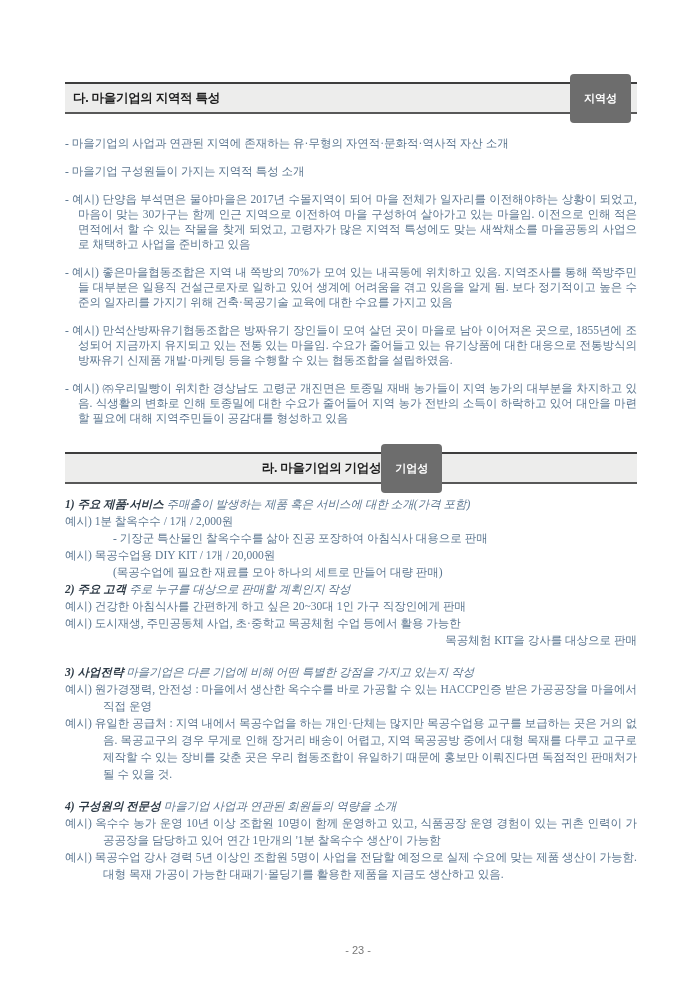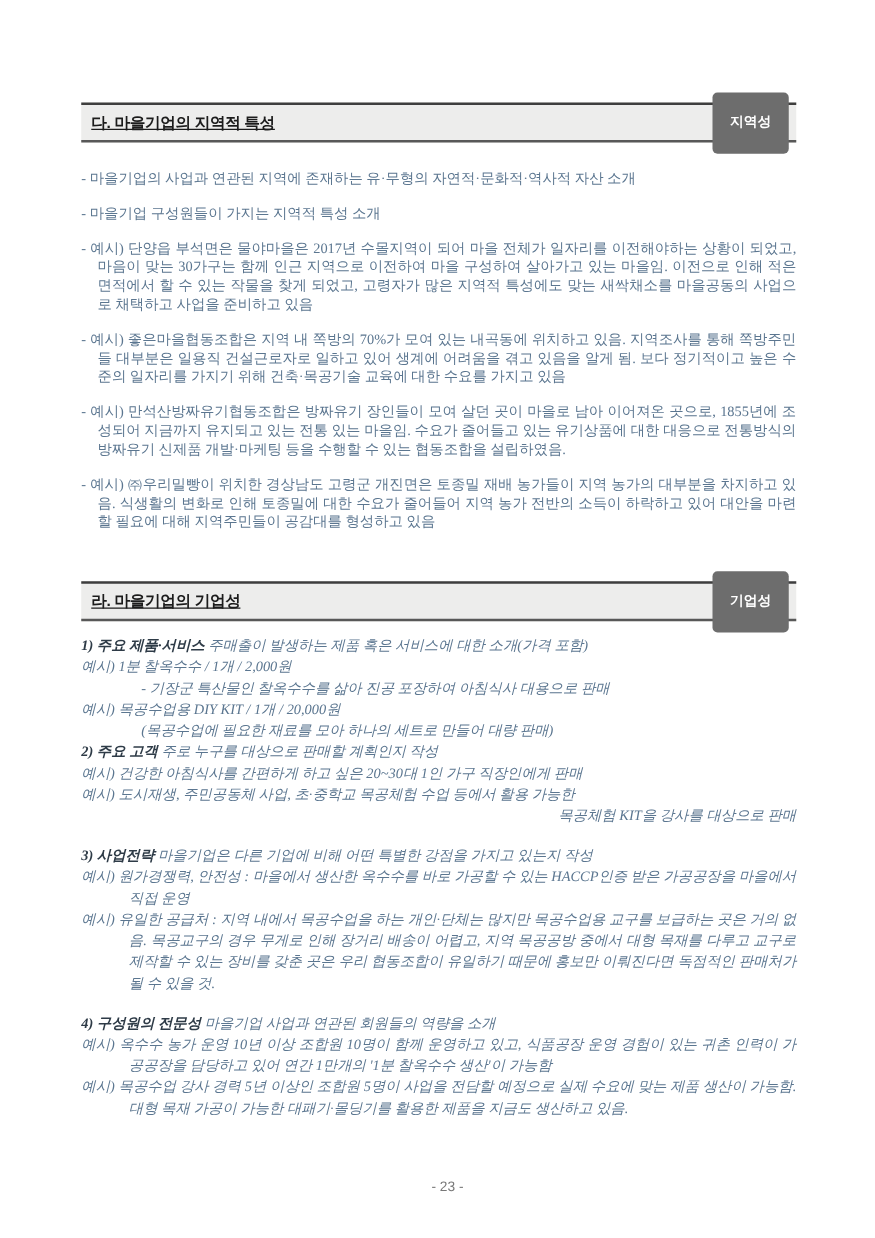--- a/index.html
+++ b/index.html
@@ -18,21 +18,21 @@
   
   .sec-header {
     display:flex; align-items:center; justify-content:space-between;
     background:#ededec;
     border-top:2px solid #3e3e3e;
     border-bottom:2px solid #585858;
     padding:3px 6px 3px 8px;
     height:22px;
     font-family:"Liberation Sans","DejaVu Sans",sans-serif;
   }
-  .sec-title { font-size:12.5px; font-weight:bold; color:#1c1c1c; letter-spacing:-0.3px;text-decoration:underline; }
+  .sec-title { font-size:12.5px; font-weight:bold; color:#1c1c1c; letter-spacing:-0.3px; }
   .badge {
     background:#6d6d6d; color:#ffffff;
     font-size:11px; font-weight:bold;
     border-radius:4px;
     padding:19px 14px;
     line-height:1;
   }
 
   
   .sec-body { margin-top:22px; color:#5b7690; font-size:11.5px; }
@@ -40,28 +40,28 @@
     line-height:15px; margin-bottom:13px;
     padding-left:13px; text-indent:-13px;
     text-align:justify; word-break:break-all;
   }
   .example {
     line-height:15px; margin-bottom:13px;
     padding-left:13px; text-indent:-13px;
     text-align:justify; word-break:break-all;
   }
 
-  .sec-ra { margin-top:39px; }
+  .sec-ra { margin-top:26px;justify-content:center; }
   .sec-body-ra { margin-top:12px; color:#5b7690; font-size:11.5px; }
   .item-head { line-height:17px; text-align:justify; word-break:break-all;font-style:italic; }
   .item-num-title { font-weight:bold; color:#2e3b47; }
   .line {
     line-height:17px;
     padding-left:38px; text-indent:-38px;
-    text-align:justify; word-break:break-all;font-style:italic;
+    text-align:justify; word-break:break-all;
   }
   .line.sub { padding-left:0; text-indent:0; margin-left:48px; text-align:left; }
   .line.cont { padding-left:0; text-indent:0; margin-left:38px; text-align:right; }
   .gap-top { margin-top:15px; }
 
   .page-number {
     position:absolute; bottom:34px; left:16px; right:0;
     text-align:center;
     color:#787878; font-size:11px;
     font-family:"Liberation Sans","DejaVu Sans",sans-serif;

